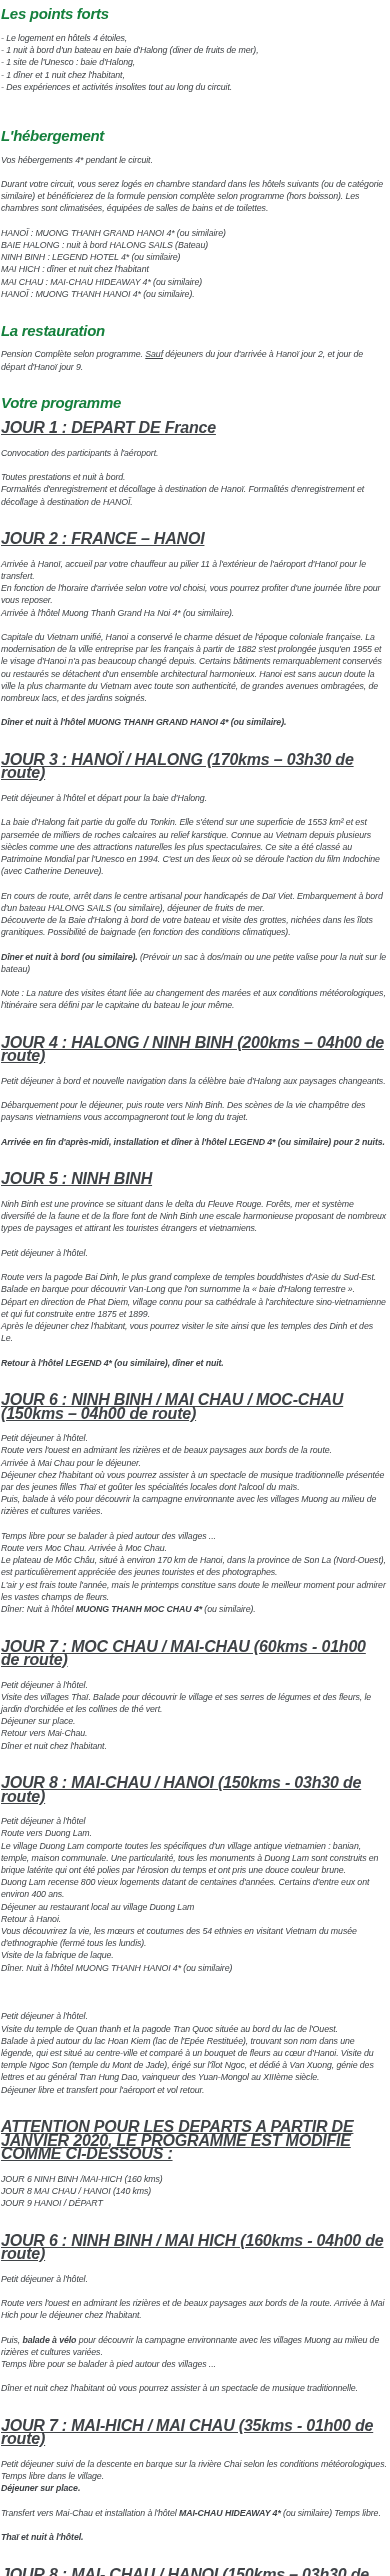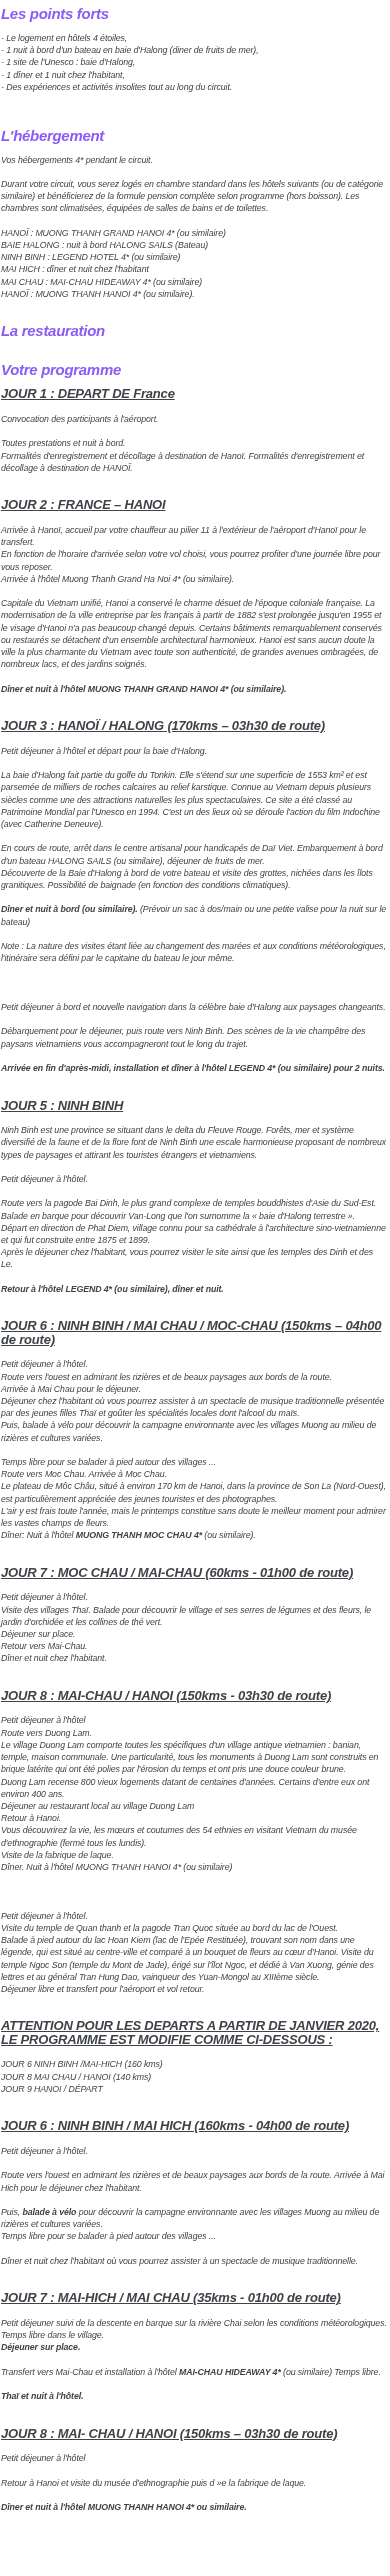--- a/index.html
+++ b/index.html
@@ -18,31 +18,31 @@
   .p {
     margin:0;
     font-size:8.8px;
     line-height:12.2px;
     letter-spacing:-0.1px;
   }
   .p .b { font-weight:bold; }
   .p .u { text-decoration:underline; }
   .gap { height:12.2px; }
   .h2 {
-    color:#8b5cf6;
+    color:#15803d;
     font-size:15px;
     line-height:17.5px;
     font-weight:bold;
     letter-spacing:-0.3px;
     margin:21.6px 0 9.3px 0;
   }
   .h2:first-child { margin-top:2.1px; }
   .jour {
     margin:0;
-    font-size:13px;
+    font-size:16px;
     line-height:13.4px;
     font-weight:bold;
     text-decoration:underline;
     letter-spacing:-0.2px;
   }
 </style>
 </head>
 <body>
 
 <main data-name="trip-document">
@@ -58,20 +58,21 @@
     <div class="gap" data-name="spacer"></div>
     <p class="p" data-name="paragraph"><span data-name="text-run">Durant votre circuit, vous serez logés en chambre standard dans les hôtels suivants (ou de catégorie similaire) et bénéficierez de la formule pension complète selon programme (hors boisson). Les chambres sont climatisées, équipées de salles de bains et de toilettes.</span></p>
     <div class="gap" data-name="spacer"></div>
     <p class="p" data-name="paragraph"><span data-name="text-run">HANOÏ : MUONG THANH GRAND HANOI 4* (ou similaire)</span></p>
     <p class="p" data-name="paragraph"><span data-name="text-run">BAIE HALONG : nuit à bord HALONG SAILS (Bateau)</span></p>
     <p class="p" data-name="paragraph"><span data-name="text-run">NINH BINH : LEGEND HOTEL 4* (ou similaire)</span></p>
     <p class="p" data-name="paragraph"><span data-name="text-run">MAI HICH : dîner et nuit chez l'habitant</span></p>
     <p class="p" data-name="paragraph"><span data-name="text-run">MAI CHAU : MAI-CHAU HIDEAWAY 4* (ou similaire)</span></p>
     <p class="p" data-name="paragraph"><span data-name="text-run">HANOÏ : MUONG THANH HANOI 4* (ou similaire).</span></p>
     <h2 class="h2" data-name="section-heading">La restauration</h2>
+    <p class="p" data-name="paragraph"><span data-name="text-run">Pension Complète selon programme. </span><span data-name="text-run" class="u">Sauf</span><span data-name="text-run"> déjeuners du jour d'arrivée à Hanoï jour 2, et jour de départ d'Hanoï jour 9.</span></p>
     <h2 class="h2" data-name="section-heading">Votre programme</h2>
     <p class="jour" data-name="day-heading">JOUR 1 : DEPART DE France</p>
     <div class="gap" data-name="spacer"></div>
     <p class="p" data-name="paragraph"><span data-name="text-run">Convocation des participants à l'aéroport.</span></p>
     <div class="gap" data-name="spacer"></div>
     <p class="p" data-name="paragraph"><span data-name="text-run">Toutes prestations et nuit à bord.</span></p>
     <p class="p" data-name="paragraph"><span data-name="text-run">Formalités d'enregistrement et décollage à destination de Hanoï. Formalités d'enregistrement et décollage à destination de HANOÏ.</span></p>
     <div class="gap" data-name="spacer"></div>
     <div class="gap" data-name="spacer"></div>
     <p class="jour" data-name="day-heading">JOUR 2 : FRANCE – HANOI</p>
@@ -92,20 +93,21 @@
     <p class="p" data-name="paragraph"><span data-name="text-run">La baie d'Halong fait partie du golfe du Tonkin. Elle s'étend sur une superficie de 1553 km² et est parsemée de milliers de roches calcaires au relief karstique. Connue au Vietnam depuis plusieurs siècles comme une des attractions naturelles les plus spectaculaires. Ce site a été classé au Patrimoine Mondial par l'Unesco en 1994. C'est un des lieux où se déroule l'action du film Indochine (avec Catherine Deneuve).</span></p>
     <div class="gap" data-name="spacer"></div>
     <p class="p" data-name="paragraph"><span data-name="text-run">En cours de route, arrêt dans le centre artisanal pour handicapés de Daï Viet. Embarquement à bord d'un bateau HALONG SAILS (ou similaire), déjeuner de fruits de mer.</span></p>
     <p class="p" data-name="paragraph"><span data-name="text-run">Découverte de la Baie d'Halong à bord de votre bateau et visite des grottes, nichées dans les îlots granitiques. Possibilité de baignade (en fonction des conditions climatiques).</span></p>
     <div class="gap" data-name="spacer"></div>
     <p class="p" data-name="paragraph"><span data-name="text-run" class="b">Dîner et nuit à bord (ou similaire).</span><span data-name="text-run"> (Prévoir un sac à dos/main ou une petite valise pour la nuit sur le bateau)</span></p>
     <div class="gap" data-name="spacer"></div>
     <p class="p" data-name="paragraph"><span data-name="text-run">Note : La nature des visites étant liée au changement des marées et aux conditions météorologiques, l'itinéraire sera défini par le capitaine du bateau le jour même.</span></p>
     <div class="gap" data-name="spacer"></div>
     <div class="gap" data-name="spacer"></div>
+    <p class="jour" data-name="day-heading">JOUR 4 : HALONG / NINH BINH (200kms – 04h00 de route)</p>
     <div class="gap" data-name="spacer"></div>
     <p class="p" data-name="paragraph"><span data-name="text-run">Petit déjeuner à bord et nouvelle navigation dans la célèbre baie d'Halong aux paysages changeants.</span></p>
     <div class="gap" data-name="spacer"></div>
     <p class="p" data-name="paragraph"><span data-name="text-run">Débarquement pour le déjeuner, puis route vers Ninh Binh. Des scènes de la vie champêtre des paysans vietnamiens vous accompagneront tout le long du trajet.</span></p>
     <div class="gap" data-name="spacer"></div>
     <p class="p" data-name="paragraph"><span data-name="text-run" class="b">Arrivée en fin d'après-midi, installation et dîner à l'hôtel LEGEND 4* (ou similaire) pour 2 nuits.</span></p>
     <div class="gap" data-name="spacer"></div>
     <div class="gap" data-name="spacer"></div>
     <p class="jour" data-name="day-heading">JOUR 5 : NINH BINH</p>
     <div class="gap" data-name="spacer"></div>

